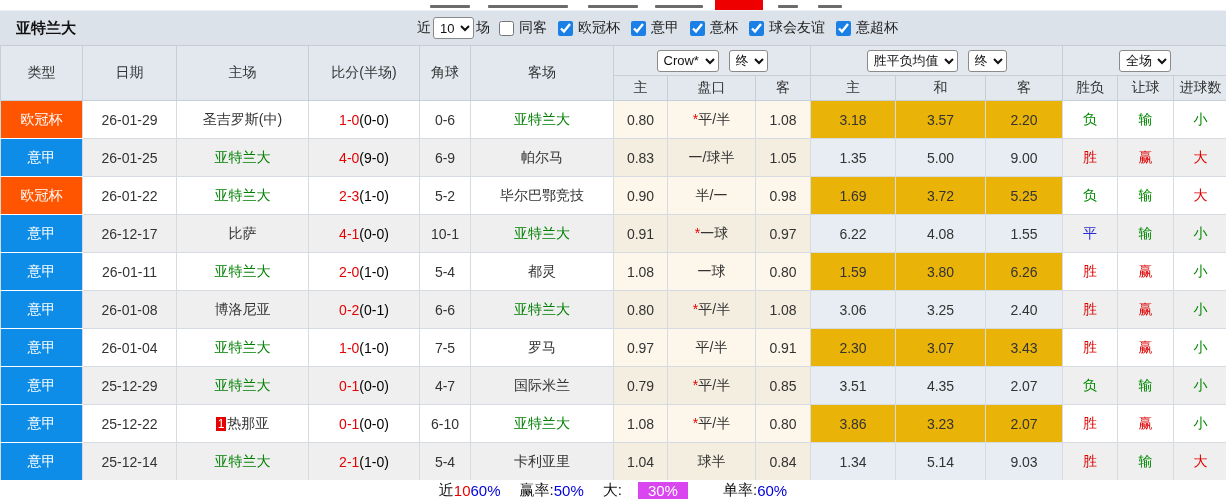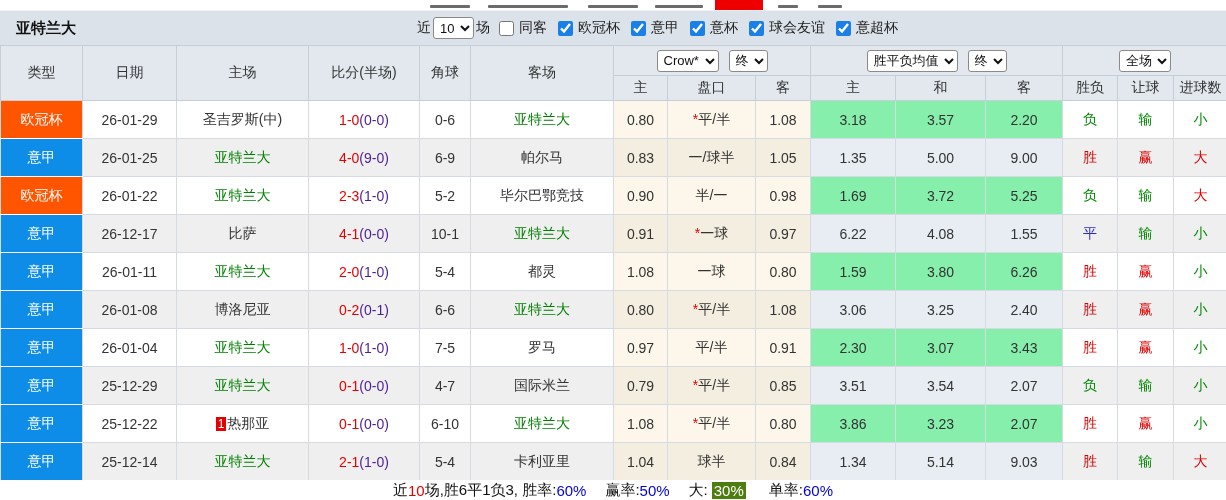--- a/index.html
+++ b/index.html
@@ -31,39 +31,39 @@
   table{position:absolute;top:45px;left:0;width:1227px;border-collapse:collapse;table-layout:fixed}
   th,td{border:1px solid #d6dbe1;text-align:center;overflow:hidden;white-space:nowrap;padding:0}
   thead th{background:#e2e8ee;border-color:#c6cfd8;font-weight:normal;color:#333;font-size:14px}
   thead tr.hr1 th{height:29px}
   thead tr.hr2 th{height:24px}
   .dds{display:flex;justify-content:center;align-items:center;gap:10px}
   tbody td{height:37px;font-size:14px;color:#333;background:#fff}
   tbody tr:nth-child(even) td{background:#efefef}
   tbody td.cream{background:#fcf7ea}
   tbody tr:nth-child(even) td.cream{background:#f4eee1}
-  tbody td.pale{background:#86efac}
+  tbody td.pale{background:#eab308}
   tbody tr:nth-child(even) td.pale{background:#e7edf3}
   tbody td.lg-o{background:#ff5500 !important;color:#fff;border-bottom-color:#fff}
   tbody td.lg-b{background:#0d8ce8 !important;color:#fff;border-bottom-color:#fff}
   .sc{color:#e60000}
-  .hf{color:#4c1d95}
+  .hf{color:#000000}
   .star{color:#e60000}
   .star:empty{display:none}
   .badge{background:#e60000;color:#fff;font-size:12px;line-height:14px;padding:0 2px;margin-right:1px;display:inline-block}
   .badge:empty{display:none}
   .res{font-size:14px}
 
   
   .summary{position:absolute;left:0;top:480px;width:1226px;height:20px;background:#fff;
     display:flex;justify-content:center;align-items:center;font-size:15px;color:#111;white-space:pre}
   .summary .blue{color:#0000dd}
   .summary .red{color:#e60000}
   .summary .gap{margin-left:19px}
-  .summary .ghl{background:#4d7c0f;color:#fff;padding:0 2px;margin:0 4px}
+  .summary .ghl{background:#d946ef;color:#fff;padding:0 10px;margin:0 16px}
 </style>
 </head>
 <body>
 
 <div class="left-stripe"></div>
 
 <div class="clip-top">
   <div class="frag" style="left:430px;width:40px"></div>
   <div class="frag" style="left:488px;width:80px"></div>
   <div class="frag" style="left:588px;width:50px"></div>
@@ -283,21 +283,21 @@
     <td class="c-league lg-b">意甲</td>
     <td>25-12-29</td>
     <td><span class="team" style="color: rgb(0, 128, 0);">亚特兰大</span></td>
     <td><span class="sc">0-1</span><span class="hf">(0-0)</span></td>
     <td>4-7</td>
     <td><span class="team">国际米兰</span></td>
     <td class="cream">0.79</td>
     <td class="cream"><span class="star">*</span><span>平/半</span></td>
     <td class="cream">0.85</td>
     <td class="pale">3.51</td>
-    <td class="pale">3.54</td>
+    <td class="pale">4.35</td>
     <td class="pale">2.07</td>
     <td class="res" style="color: rgb(0, 136, 0);">负</td>
     <td class="res" style="color: rgb(0, 136, 0);">输</td>
     <td class="res" style="color: rgb(0, 136, 0);">小</td>
   </tr>
 
   <tr>
     <td class="c-league lg-b">意甲</td>
     <td>25-12-22</td>
     <td><span class="badge">1</span><span class="team">热那亚</span></td>
@@ -329,14 +329,14 @@
     <td class="pale">5.14</td>
     <td class="pale">9.03</td>
     <td class="res" style="color: rgb(221, 0, 0);">胜</td>
     <td class="res" style="color: rgb(0, 136, 0);">输</td>
     <td class="res" style="color: rgb(221, 0, 0);">大</td>
   </tr>
 </tbody>
 </table>
 
 <div class="summary">
-  <span>近</span><span class="red">10</span><span>场,胜6平1负3, 胜率:</span><span class="blue">60%</span><span class="gap">赢率:</span><span class="blue">50%</span><span class="gap">大:</span><span class="ghl">30%</span><span class="gap">单率:</span><span class="blue">60%</span>
+  <span>近</span><span class="red">10</span><span class="blue">60%</span><span class="gap">赢率:</span><span class="blue">50%</span><span class="gap">大:</span><span class="ghl">30%</span><span class="gap">单率:</span><span class="blue">60%</span>
 </div>
 
 </body></html>

